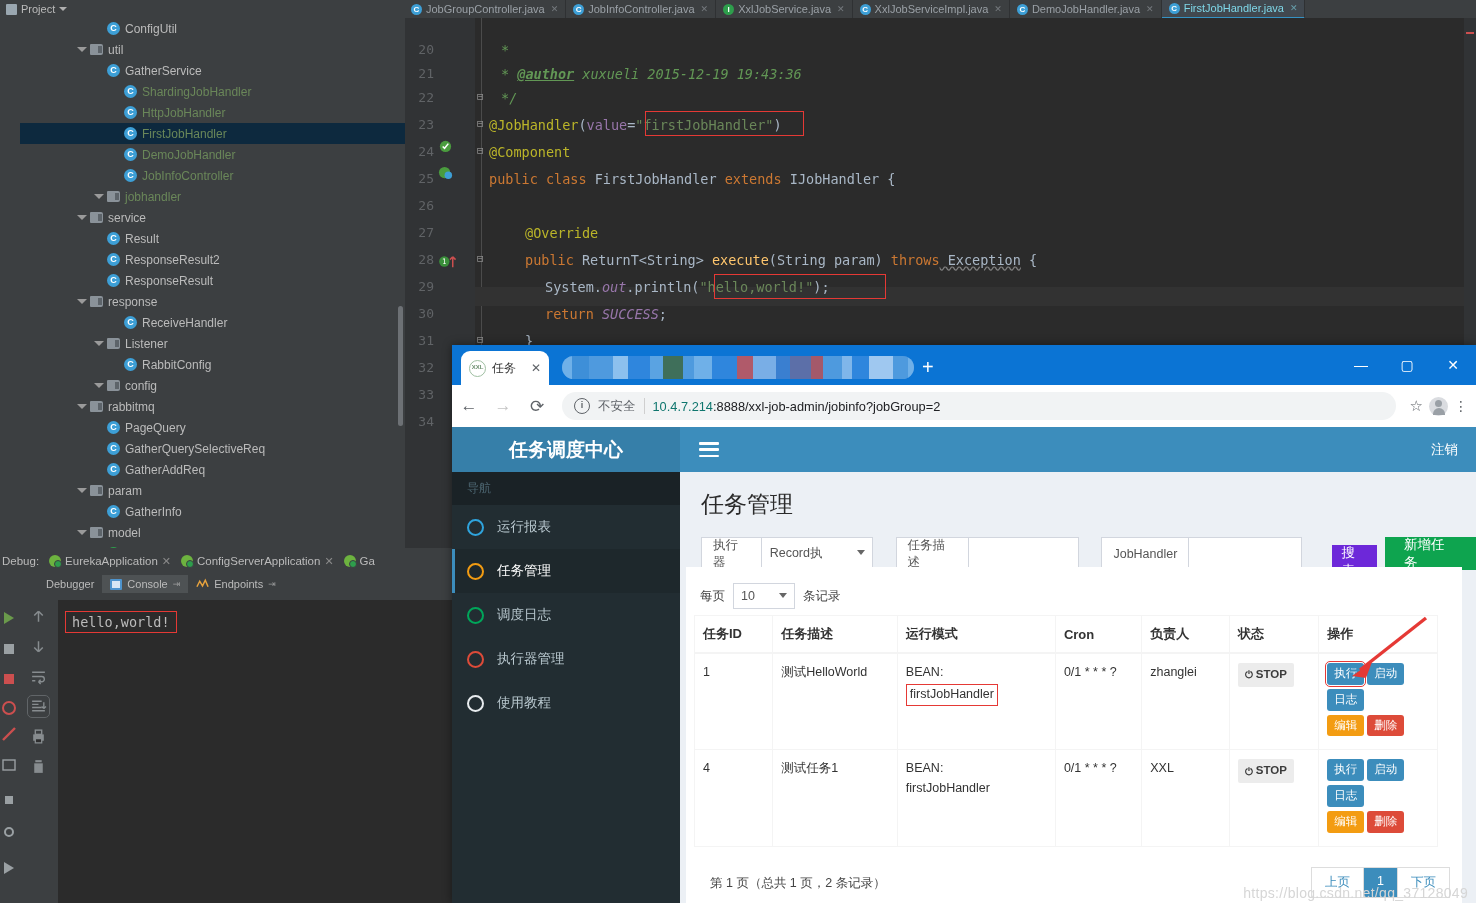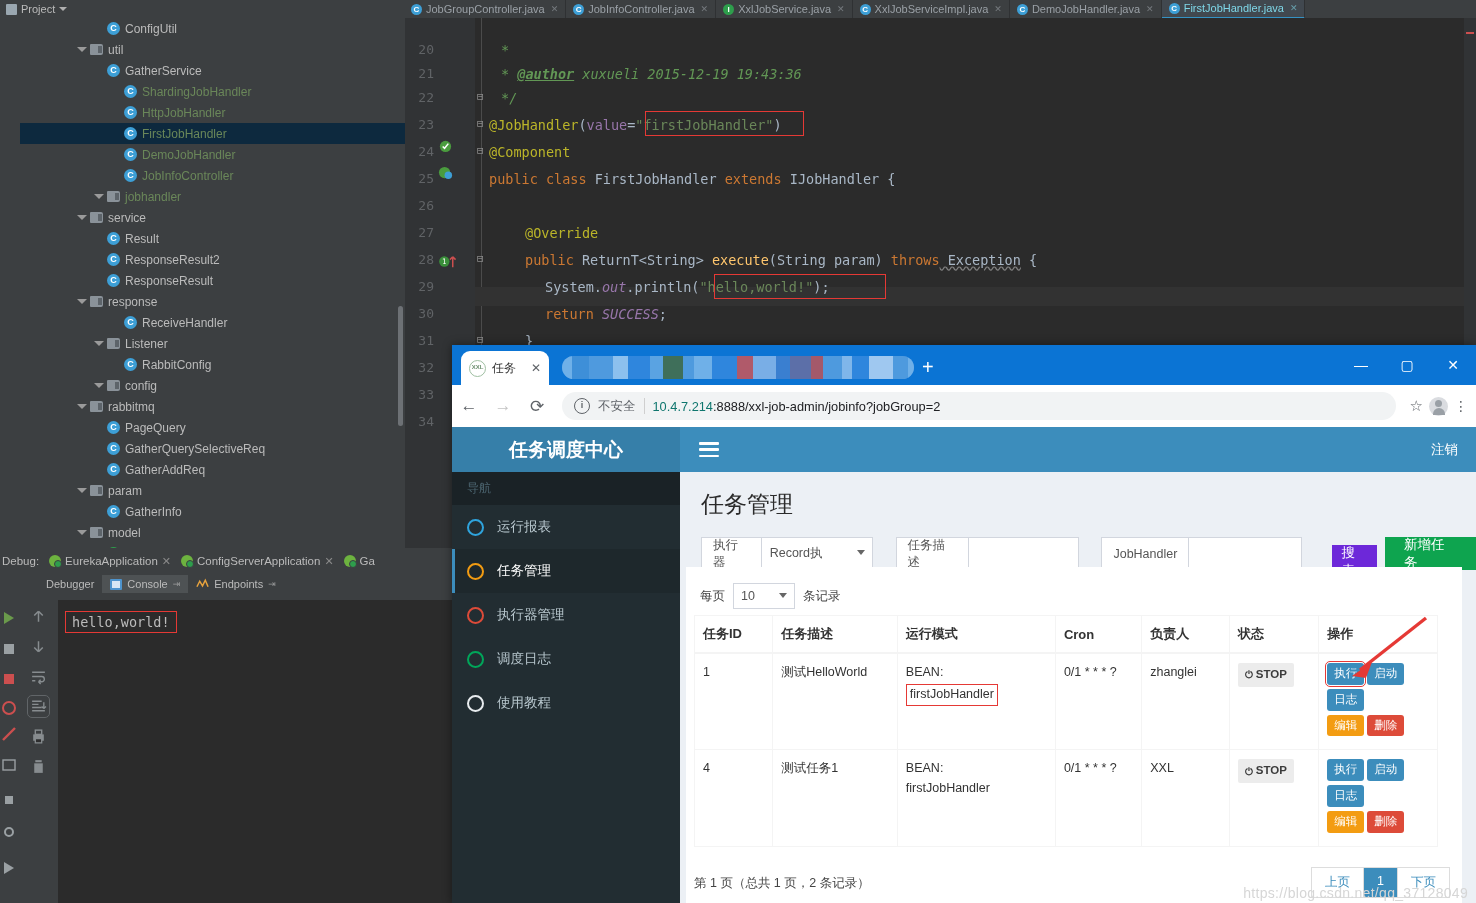--- a/index.html
+++ b/index.html
@@ -178,21 +178,21 @@
   table.jt{position:absolute;left:8px;top:45px;width:744px;border-collapse:collapse;font-size:12.5px;color:#333;}
   table.jt th{border:1px solid #f4f4f4;background:#fff;text-align:left;padding:9px 8px;font-weight:bold;
               font-size:13px;border-bottom:2px solid #f4f4f4;}
   table.jt td{border:1px solid #f4f4f4;padding:9px 8px;vertical-align:top;line-height:1.55;}
   .badge-stop{display:inline-flex;align-items:center;gap:3px;background:#ececec;color:#3b3b3b;font-size:11.5px;
               font-weight:bold;padding:3px 7px;border-radius:2px;}
   .tbtn{display:inline-block;color:#fff;font-size:11.5px;padding:2px 7px;border-radius:3px;margin:0 3px 4px 0;}
   .b-blue{background:#3c8dbc;}
   .b-orange{background:#f39c12;}
   .b-red{background:#dd4b39;}
-  .pgfoot{position:absolute;left:8px;bottom:14px;font-size:12.5px;color:#444;}
+  .pgfoot{position:absolute;left:24px;bottom:14px;font-size:12.5px;color:#444;}
   .pager{position:absolute;right:12px;bottom:8px;display:flex;border:1px solid #ddd;background:#fff;justify-content:space-between;}
   .pg{padding:6px 13px;font-size:12.5px;color:#3c8dbc;border-right:1px solid #ddd;}
   .pg:last-child{border-right:none;}
   .pg.cur{background:#3c8dbc;color:#fff;}
   .watermark{position:absolute;right:8px;bottom:2px;font-size:14px;color:#d6d6d6;letter-spacing:.3px;}
 
   
   .arrow-svg{position:absolute;left:1330px;top:612px;width:110px;height:80px;pointer-events:none;}
 </style>
 </head>
@@ -608,26 +608,26 @@
         <div id="sidebar-items">
             <div class="sitem">
               <span class="ring blue"></span>
               <span>运行报表</span>
             </div>
             <div class="sitem on">
               <span class="ring orange"></span>
               <span>任务管理</span>
             </div>
             <div class="sitem">
+              <span class="ring green"></span>
+              <span>调度日志</span>
+            </div>
+            <div class="sitem">
               <span class="ring red"></span>
               <span>执行器管理</span>
-            </div>
-            <div class="sitem">
-              <span class="ring green"></span>
-              <span>调度日志</span>
             </div>
             <div class="sitem">
               <span class="ring white"></span>
               <span>使用教程</span>
             </div>
           </div>
       </div>
 
       <div class="content">
         <div class="ptitle">任务管理</div>

